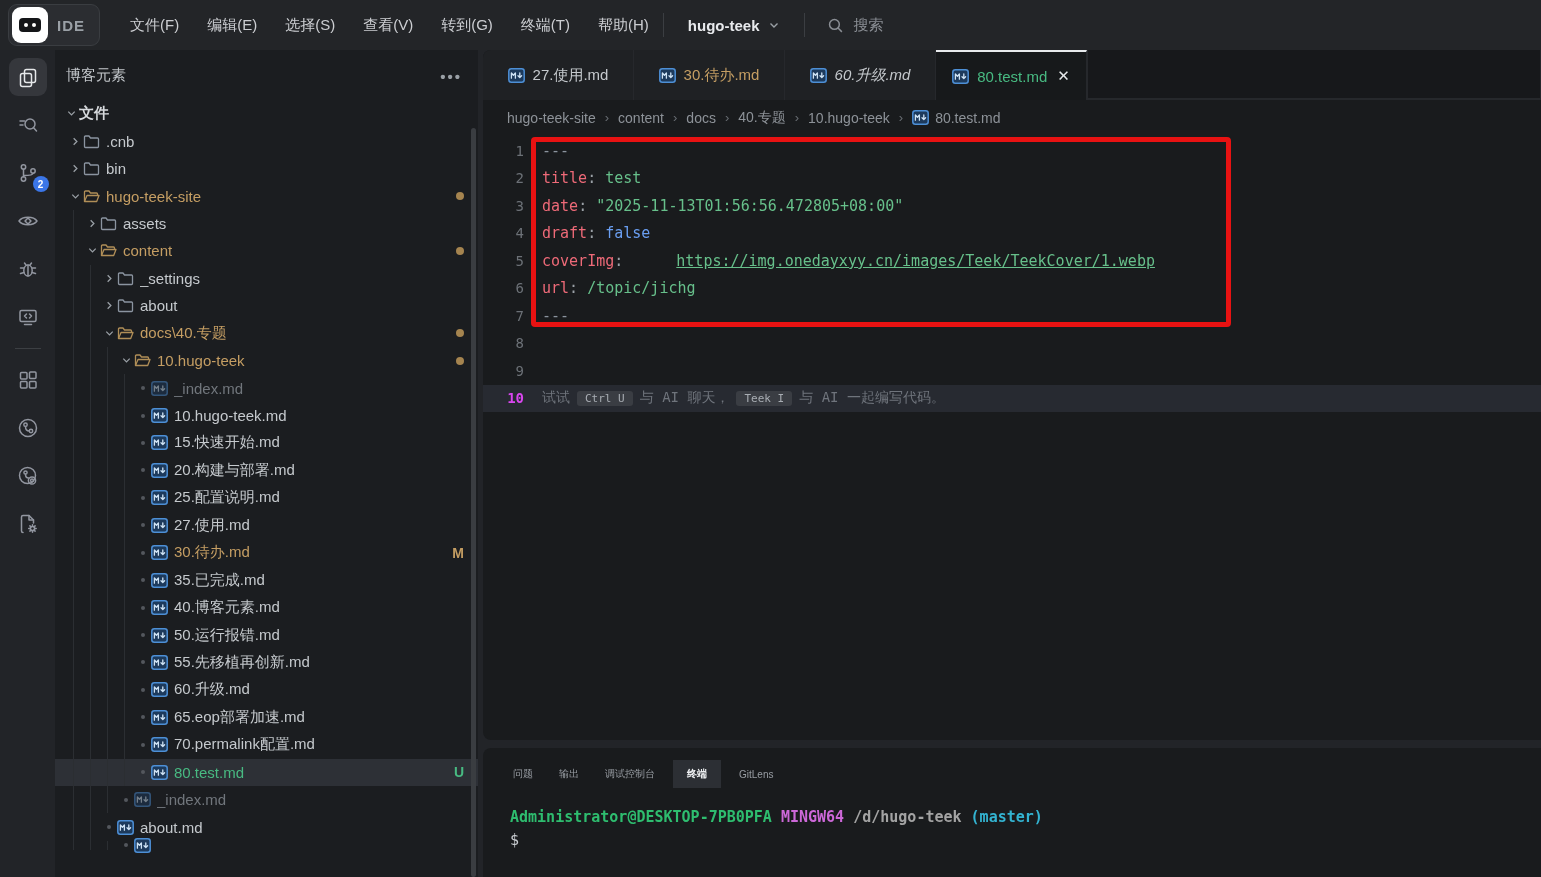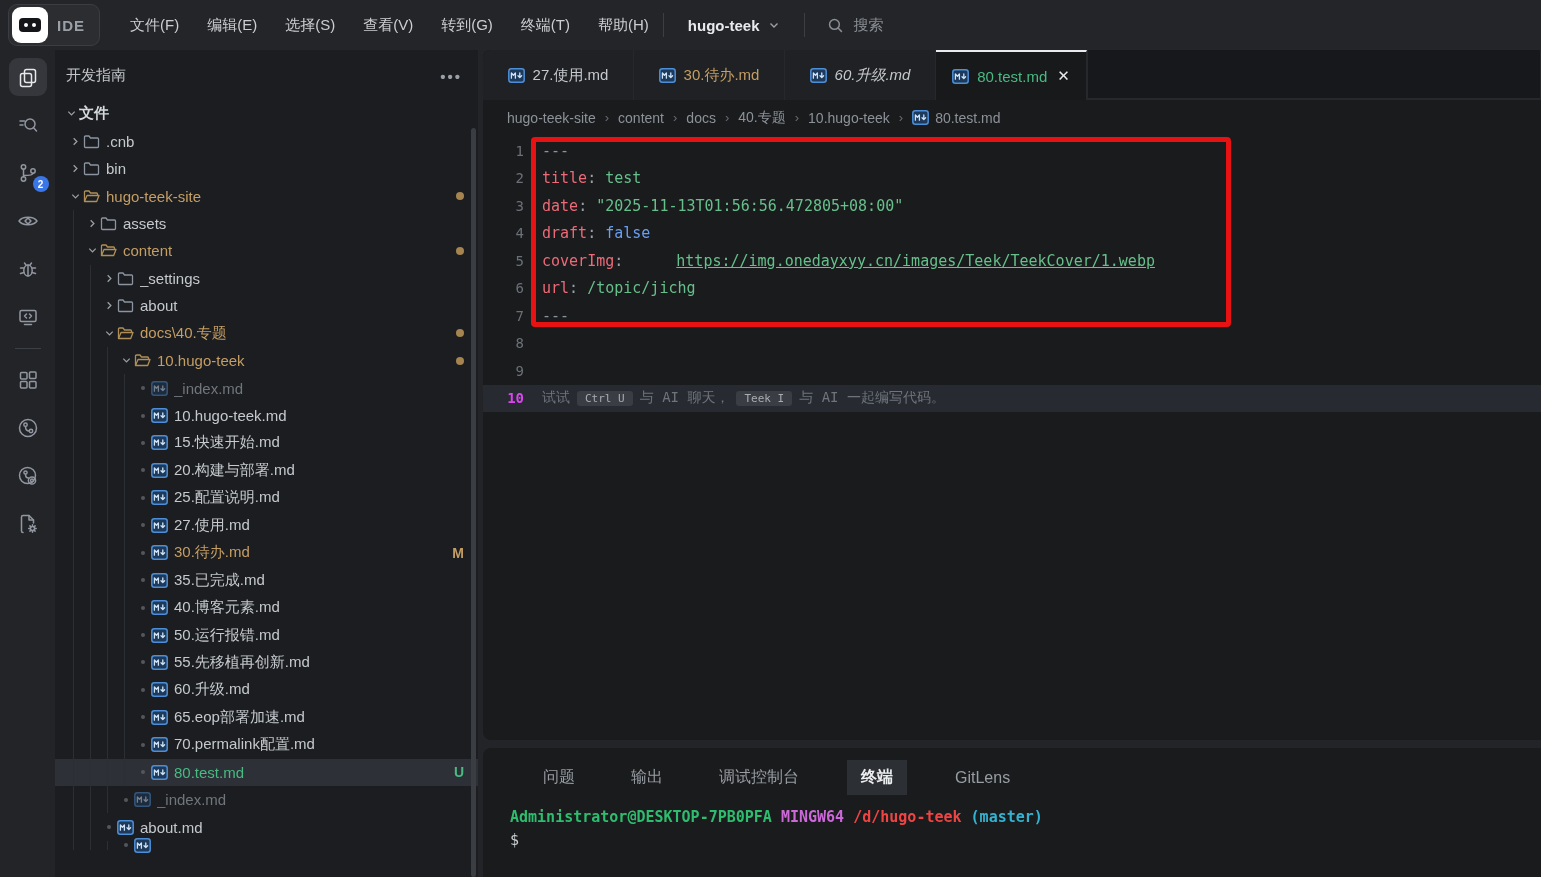--- a/index.html
+++ b/index.html
@@ -90,25 +90,25 @@
   .ghost { color:#6f747c; font-size:14px; display:flex; align-items:center; gap:7px; }
   .ghost kbd { font-family:"DejaVu Sans Mono", monospace; background:#3a3d43; color:#a8adb3;
     border-radius:3px; padding:1px 8px; font-size:11px; }
   
   #red-box { position:absolute; left:531px; top:137px; width:700px; height:190px;
     border:5px solid #e81212; border-radius:4px; z-index:6; pointer-events:none; }
   
   #panel-card { position:absolute; left:483px; top:748px; width:1058px; height:129px;
     background:#191b1d; border-radius:8px 0 0 0; overflow:hidden; }
   #panel-tabs { position:absolute; left:22px; top:12px; display:flex; align-items:center; gap:10px; }
-  .ptab { color:#989da3; font-size:16px; padding:7px 8px;margin-left:30px; }
+  .ptab { color:#989da3; font-size:10px; padding:7px 8px; }
   .ptab.active { background:#2c2f34; color:#eceef0; border-radius:0; padding:7px 14px; font-weight:bold; }
   #terminal { position:absolute; left:27px; top:58px; font-family:"DejaVu Sans Mono", monospace;
     font-size:15px; font-weight:bold; line-height:23px; white-space:pre; }
-  .t-green { color:#2ebd6f; } .t-magenta { color:#cc68d8; } .t-yellow { color:#ef4444; }
+  .t-green { color:#2ebd6f; } .t-magenta { color:#cc68d8; } .t-yellow { color:#a3a3a3; }
   .t-cyan { color:#33b3d1; } .t-plain { color:#c8ccd0; font-weight:normal; }
   svg { display:block; }
 </style>
 </head>
 <body>
 
 <div id="app">
 
   <div id="titlebar">
     <div id="logo-pill">
@@ -215,21 +215,21 @@
           <path d="M7 20.5a1.5 1.5 0 0 1-1.5-1.5V5A1.5 1.5 0 0 1 7 3.5h6L17.5 8v3" stroke="currentColor" stroke-width="1.5" fill="none" stroke-linecap="round" stroke-linejoin="round"></path>
           <path d="M13 3.5V8h4.5" stroke="currentColor" stroke-width="1.5" fill="none" stroke-linecap="round" stroke-linejoin="round"></path>
           <circle cx="16.5" cy="16.5" r="2.1" stroke="currentColor" stroke-width="1.5" fill="none" stroke-linecap="round" stroke-linejoin="round"></circle>
           <path d="M16.5 12.8v1.4M16.5 18.8v1.4M20.2 16.5h-1.4M14.1 16.5h-1.4M19.1 13.9l-1 1M14.9 18.1l-1 1M19.1 19.1l-1-1M14.9 14.9l-1-1" stroke="currentColor" stroke-width="1.5" fill="none" stroke-linecap="round" stroke-linejoin="round"></path>
         </svg>
       </div>
     </div>
 
   <div id="sidebar">
     <div id="sb-header">
-      <span id="sb-title">开发指南</span>
+      <span id="sb-title">博客元素</span>
       <span id="sb-more">•••</span>
     </div>
     <div id="tree">
         <div class="trow section" style="padding-left: 8px;">
           <span class="twisty">
             <svg width="11" height="11" viewBox="0 0 12 12">
               <path d="M2.5 4 L6 7.5 L9.5 4" stroke="currentColor" stroke-width="1.4" fill="none"></path>
             </svg>
           </span>
           <span class="tlabel c-default">文件</span>

